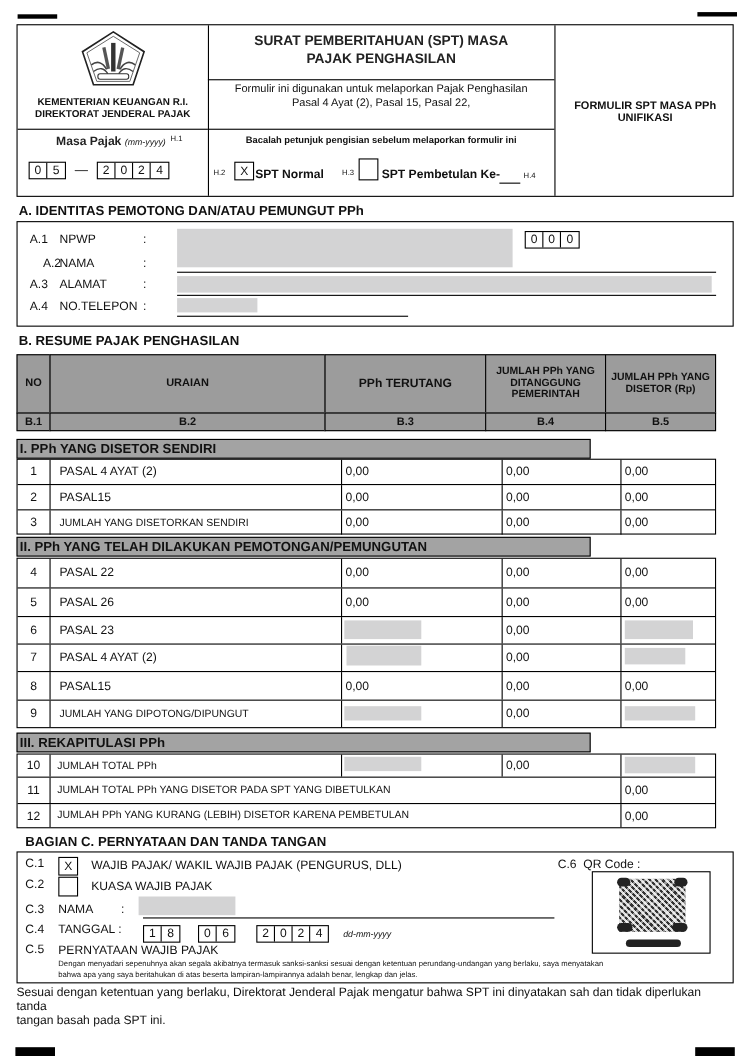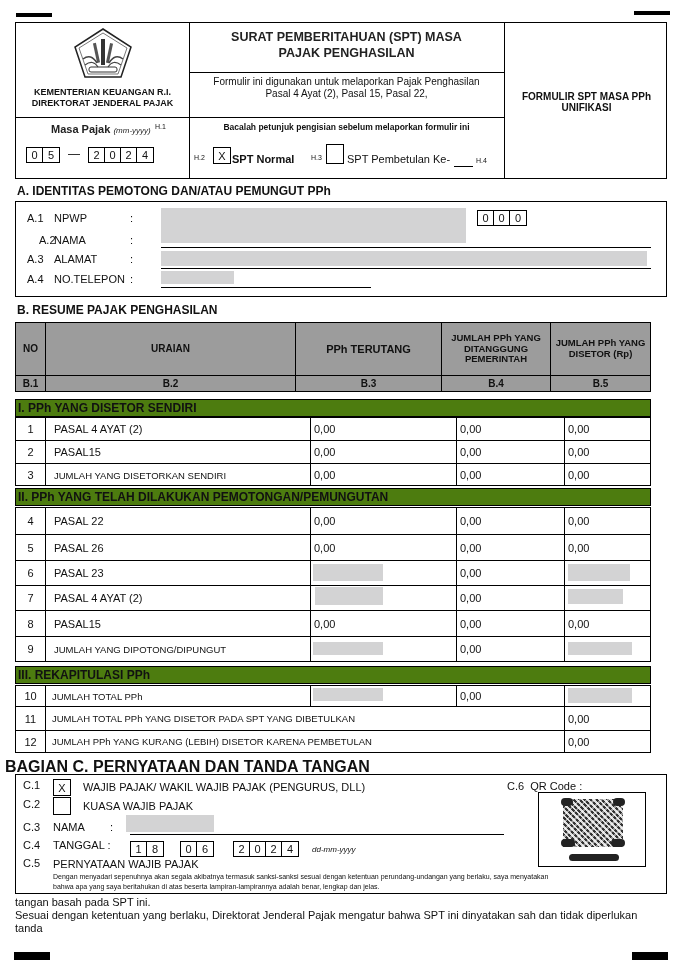--- a/index.html
+++ b/index.html
@@ -6,21 +6,21 @@
   body { width: 678px; height: 960px; background: #fff; font-family: "Liberation Sans", sans-serif; color: #111; position: relative; overflow: hidden; }
   .corner { position: absolute; background: #000; height: 4px; width: 36px; }
   .abs { position: absolute; }
   .box { position: absolute; border: 1px solid #000; }
   .redact { position: absolute; background: #d3d3d4; }
   .cbox { position: absolute; border: 1px solid #000; background: #fff; font-size: 11px; display: flex; align-items: center; justify-content: center; }
   .digits { position: absolute; display: flex; border: 1px solid #000; height: 16px; }
   .digits span { width: 16px; border-right: 1px solid #000; font-size: 11px; display: flex; align-items: center; justify-content: center; }
   .digits span:last-child { border-right: none; }
   .hdrcell { position: absolute; background: #9c9c9c; border: 1px solid #000; font-weight: bold; font-size: 10px; display: flex; align-items: center; justify-content: center; text-align: center; line-height: 1.15; }
-  .secbar { position: absolute; left: 15px; width: 636px; height: 18px; background: #4d7c0f; border: 1px solid #000; font-weight: bold; font-size: 12px; padding-left: 2px; display: flex; align-items: center; color: #111; }
+  .secbar { position: absolute; left: 15px; width: 522px; height: 18px; background: #a3a3a3; border: 1px solid #000; font-weight: bold; font-size: 12px; padding-left: 2px; display: flex; align-items: center; color: #111; }
   .tbl { position: absolute; left: 15px; width: 636px; border: 1px solid #000; }
   .row { position: absolute; left: 0; width: 634px; border-bottom: 1px solid #000; }
   .row:last-child { border-bottom: none; }
   .cell { position: absolute; top: 0; bottom: 0; border-right: 1px solid #000; font-size: 11px; display: flex; align-items: center; padding-left: 3px; }
   .cell.no { left: 0; width: 30px; justify-content: center; padding: 0; }
   .cell.ur { left: 30px; width: 265px; padding-left: 8px; }
   .cell.b3 { left: 295px; width: 146px; }
   .cell.b4 { left: 441px; width: 108px; }
   .cell.b5 { left: 549px; width: 85px; border-right: none; }
   .bold-small { font-weight: normal; font-size: 9.5px; }
@@ -86,21 +86,21 @@
     <div>Formulir ini digunakan untuk melaporkan Pajak Penghasilan</div>
     <div>Pasal 4 Ayat (2), Pasal 15, Pasal 22,</div>
   </div>
   <div class="abs" style="left:173px;top:99px;width:315px;text-align:center;font-size:8.5px;font-weight:bold;">Bacalah petunjuk pengisian sebelum melaporkan formulir ini</div>
 
   <div class="abs" style="left:178px;top:131px;font-size:7px;">H.2</div>
   <div class="cbox" style="left:197px;top:124px;width:18px;height:17px;">X</div>
   <div class="abs" style="left:216px;top:130px;font-size:11px;font-weight:bold;">SPT Normal</div>
   <div class="abs" style="left:295px;top:131px;font-size:7px;">H.3</div>
   <div class="cbox" style="left:310px;top:121px;width:18px;height:20px;"></div>
-  <div class="abs" style="left:331px;top:130px;font-size:11px;font-weight:normal;">SPT Pembetulan Ke-</div>
+  <div class="abs" style="left:331px;top:130px;font-size:11px;font-weight:bold;">SPT Pembetulan Ke-</div>
   <div class="uline" style="left:438px;top:143px;width:19px;"></div>
   <div class="abs" style="left:460px;top:134px;font-size:7px;">H.4</div>
 
   <div class="abs" style="left:489px;top:68px;width:163px;text-align:center;font-size:10px;font-weight:bold;line-height:11px;">
     <div>FORMULIR SPT MASA PPh</div>
     <div>UNIFIKASI</div>
   </div>
 </div>
 
 <div class="abs" style="left:17px;top:184px;font-size:12px;font-weight:bold;">A. IDENTITAS PEMOTONG DAN/ATAU PEMUNGUT PPh</div>
@@ -246,21 +246,21 @@
     <div class="cell bold-small" style="left:30px;width:519px;padding-left:6px;">JUMLAH TOTAL PPh YANG DISETOR PADA SPT YANG DIBETULKAN</div>
     <div class="cell b5">0,00</div>
   </div>
   <div class="row" style="top:45px;height:21px;border-bottom:none;">
     <div class="cell no">12</div>
     <div class="cell bold-small" style="left:30px;width:519px;padding-left:6px;">JUMLAH PPh YANG KURANG (LEBIH) DISETOR KARENA PEMBETULAN</div>
     <div class="cell b5">0,00</div>
   </div>
 </div>
 
-<div class="abs" style="left:5px;top:758px;font-size:16px;font-weight:bold;">BAGIAN C. PERNYATAAN DAN TANDA TANGAN</div>
+<div class="abs" style="left:23px;top:758px;font-size:12px;font-weight:bold;">BAGIAN C. PERNYATAAN DAN TANDA TANGAN</div>
 <div class="box" style="left:15px;top:774px;width:652px;height:120px;">
   <div class="lbl" style="left:7px;top:4px;">C.1</div>
   <div class="cbox" style="left:37px;top:4px;width:18px;height:17px;">X</div>
   <div class="lbl" style="left:67px;top:6px;text-align:right;">WAJIB PAJAK/ WAKIL WAJIB PAJAK (PENGURUS, DLL)</div>
   <div class="lbl" style="left:7px;top:23px;">C.2</div>
   <div class="cbox" style="left:37px;top:22px;width:18px;height:18px;"></div>
   <div class="lbl" style="left:67px;top:25px;">KUASA WAJIB PAJAK</div>
   <div class="lbl" style="left:7px;top:46px;">C.3</div>
   <div class="lbl" style="left:37px;top:46px;">NAMA</div>
   <div class="lbl" style="left:94px;top:46px;">:</div>
@@ -299,15 +299,15 @@
       <div class="abs" style="left:-2px;top:-1px;width:12px;height:8px;background:#222;border-radius:4px;"></div>
       <div class="abs" style="left:50px;top:-1px;width:12px;height:8px;background:#222;border-radius:4px;"></div>
       <div class="abs" style="left:-2px;top:40px;width:14px;height:8px;background:#222;border-radius:4px;"></div>
       <div class="abs" style="left:48px;top:40px;width:14px;height:8px;background:#222;border-radius:4px;"></div>
     </div>
     <div class="abs" style="left:30px;top:61px;width:50px;height:7px;background:#222;border-radius:4px;"></div>
   </div>
 </div>
 
 <div class="abs" style="left:15px;top:896px;font-size:11px;line-height:13px;width:652px;">
+  <div>Sesuai dengan ketentuan yang berlaku, Direktorat Jenderal Pajak mengatur bahwa SPT ini dinyatakan sah dan tidak diperlukan tanda</div>
   <div>tangan basah pada SPT ini.</div>
-  <div>Sesuai dengan ketentuan yang berlaku, Direktorat Jenderal Pajak mengatur bahwa SPT ini dinyatakan sah dan tidak diperlukan tanda</div>
 </div>
 
 </body></html>

